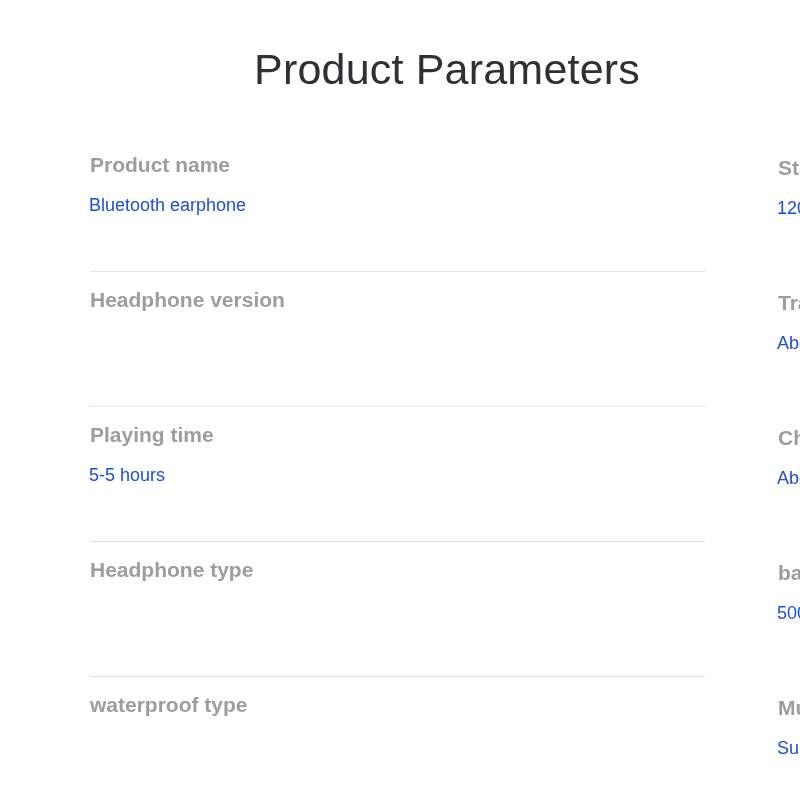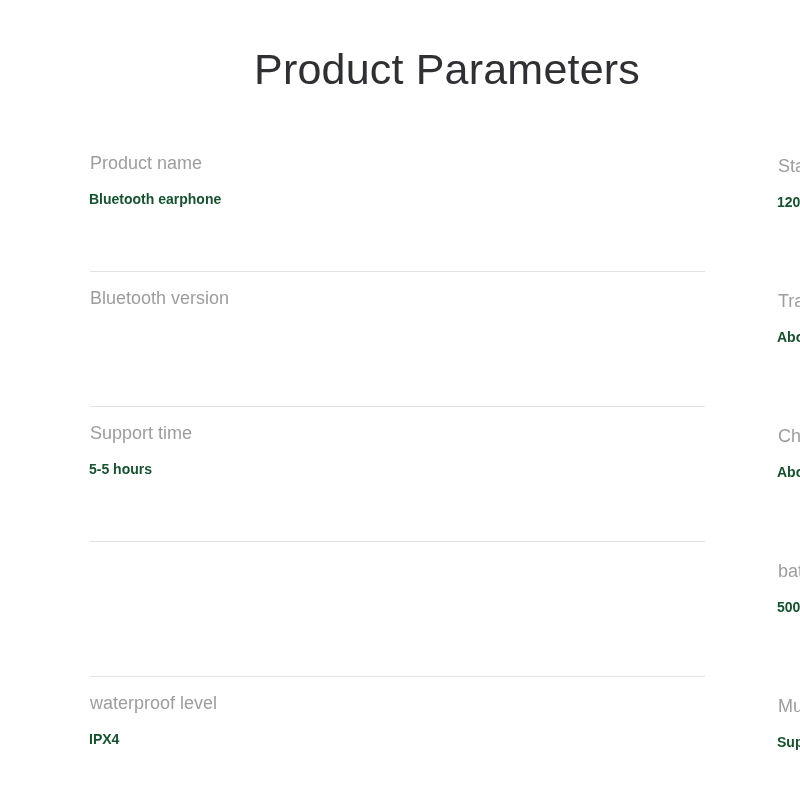--- a/index.html
+++ b/index.html
@@ -76,31 +76,31 @@
     width: 345px;
     padding-left: 90px;
   }
 
   .spec-cell.right {
     width: 455px;
     padding-left: 433px;
   }
 
   .spec-label {
-    font-size: 18px;
-    font-weight: 400;
+    font-size: 21px;
+    font-weight: 700;
     color: #9d9d9d;
     line-height: 1.25;
     white-space: nowrap;
   }
 
   .spec-value {
-    font-size: 14px;
-    font-weight: 700;
-    color: #14532d;
+    font-size: 18px;
+    font-weight: 400;
+    color: #1d4ed8;
     line-height: 1.25;
     white-space: nowrap;
   }
 
   
   .spec-cell.left .spec-label { margin-top: 16px; }
   .spec-cell.right .spec-label { margin-top: 19px; }
   .spec-label + .spec-value { margin-top: 16px; }
 
   
@@ -122,52 +122,52 @@
         <div class="spec-value">Bluetooth earphone</div>
       </div>
       <div class="spec-cell right">
         <div class="spec-label">Standby time</div>
         <div class="spec-value">120 hours</div>
       </div>
     </div>
 
     <div class="spec-row">
       <div class="spec-cell left">
-        <div class="spec-label">Bluetooth version</div>
+        <div class="spec-label">Headphone version</div>
       </div>
       <div class="spec-cell right">
         <div class="spec-label">Transmission distance</div>
         <div class="spec-value">About 10M</div>
       </div>
     </div>
 
     <div class="spec-row">
       <div class="spec-cell left">
-        <div class="spec-label">Support time</div>
+        <div class="spec-label">Playing time</div>
         <div class="spec-value">5-5 hours</div>
       </div>
       <div class="spec-cell right">
         <div class="spec-label">Charging time</div>
         <div class="spec-value">About 1-2 hours</div>
       </div>
     </div>
 
     <div class="spec-row">
       <div class="spec-cell left">
+        <div class="spec-label">Headphone type</div>
       </div>
       <div class="spec-cell right">
         <div class="spec-label">battery capacity</div>
         <div class="spec-value">500mAh polymer</div>
       </div>
     </div>
 
     <div class="spec-row">
       <div class="spec-cell left">
-        <div class="spec-label">waterproof level</div>
-        <div class="spec-value">IPX4</div>
+        <div class="spec-label">waterproof type</div>
       </div>
       <div class="spec-cell right">
         <div class="spec-label">Multifunction</div>
         <div class="spec-value">Support voice call/For IOS power display</div>
       </div>
     </div>
 
   </div>
 </div>
 

